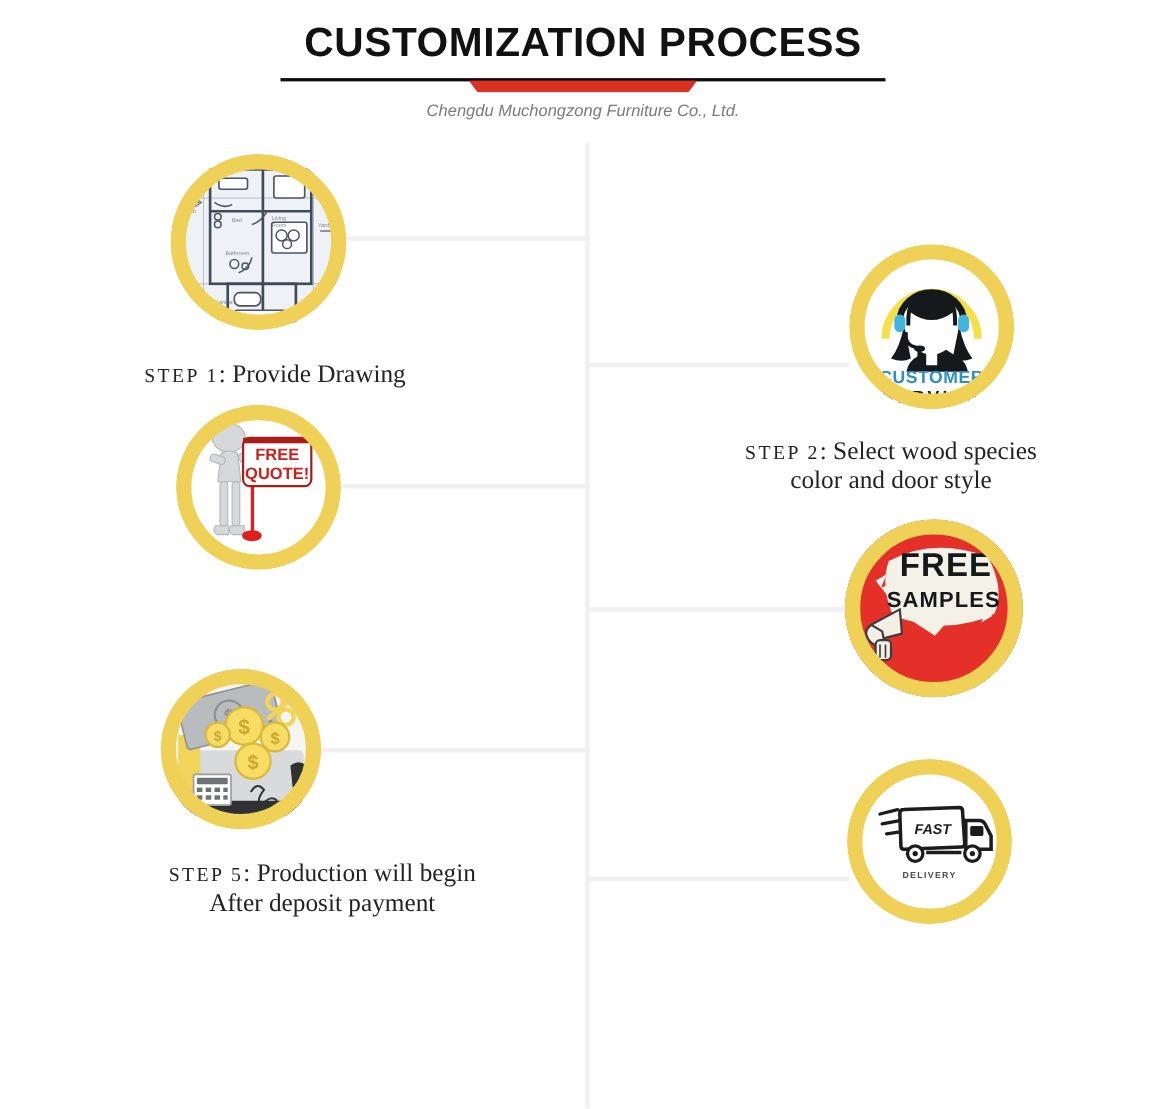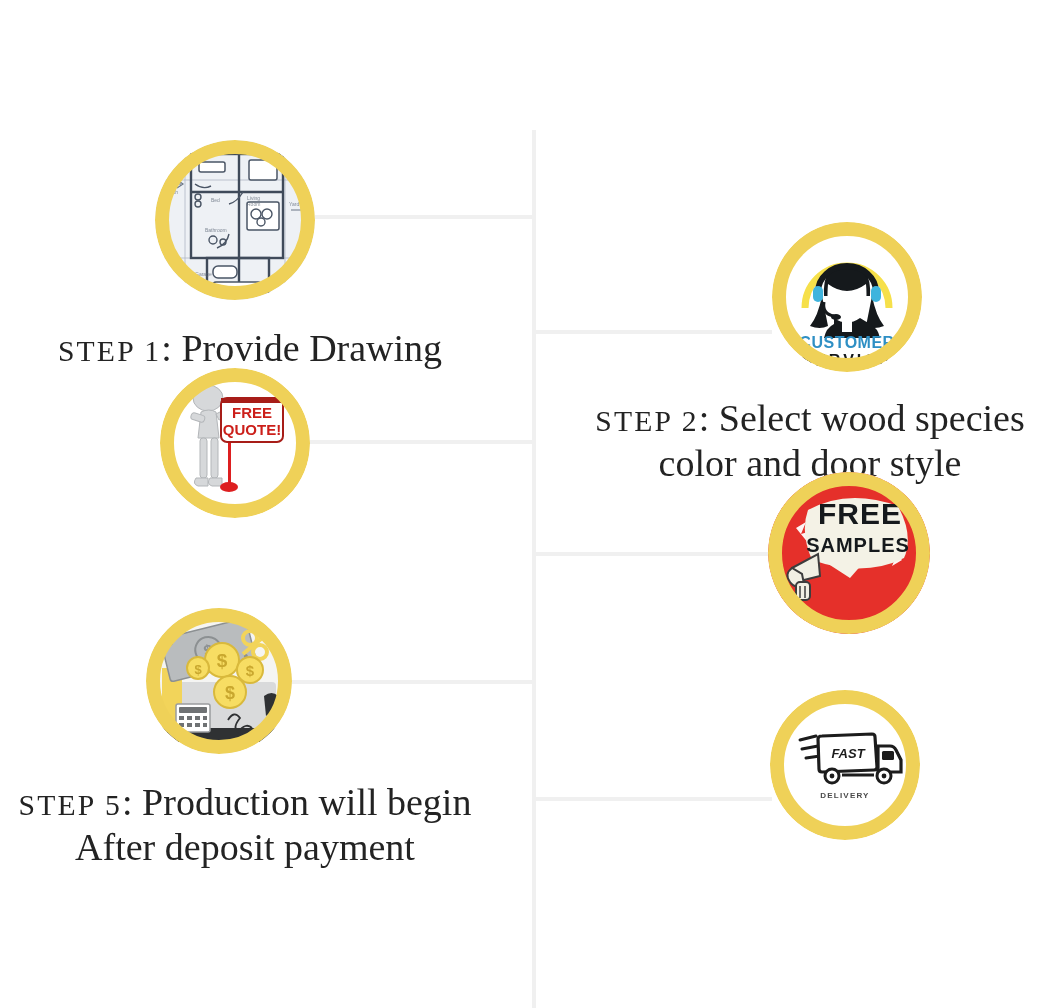--- a/index.html
+++ b/index.html
@@ -125,30 +125,38 @@
     font-family: "Liberation Serif", serif;
     color: #232323;
     text-align: center;
     line-height: 1.18;
     white-space: pre-line;
   }
   .caption .stp {
     font-size: 0.78em;
     letter-spacing: 2.2px;
   }
-  .cap-txt { font-size: 38px; }
+  .cap-txt { font-size: 23px; }
 
   
   svg { display: block; }
 </style>
 </head>
 <body>
 
 <div class="page">
 
+  <div class="header">
+    <div class="title">CUSTOMIZATION PROCESS</div>
+    <div class="rule-wrap">
+      <div class="rule-line"></div>
+      <div class="rule-accent"></div>
+    </div>
+    <div class="subtitle">Chengdu Muchongzong Furniture Co., Ltd.</div>
+  </div>
 
   <div class="spine"></div>
   <div class="branch" style="left:300px;  top:215px; width:234px;"></div>
   <div class="branch" style="left:534px;  top:330px; width:238px;"></div>
   <div class="branch" style="left:300px;  top:440px; width:234px;"></div>
   <div class="branch" style="left:534px;  top:552px; width:238px;"></div>
   <div class="branch" style="left:288px;  top:680px; width:246px;"></div>
   <div class="branch" style="left:534px;  top:797px; width:238px;"></div>
 
   <div class="step" style="left:0px; top:140px; width:500px;">
@@ -328,21 +336,21 @@
             <text x="84" y="91" text-anchor="middle" font-family="Liberation Sans, sans-serif" font-weight="bold" font-size="18" fill="#c9a72e">$</text>
           </g>
           <path d="M118 88 q8 -6 14 0 q4 6 -2 12 l-10 8 z" fill="#2f3133"></path>
           <g stroke="#2f3133" stroke-width="1.8" fill="none">
             <path d="M82 112 q6 -10 12 -2 q-8 10 -2 14 q8 -10 14 -4"></path>
           </g>
         </svg>
       </div>
       <div class="ring"></div>
     </div>
-    <div class="caption cap-txt" style="margin-top:26px; width:490px;"><span class="stp">STEP 5</span><span>:</span> <span>Production will begin
+    <div class="caption cap-txt" style="margin-top:26px; width:490px;padding-left:48px;"><span class="stp">STEP 5</span><span>:</span> <span>Production will begin
 After deposit payment</span></div>
   </div>
 
   <div class="step" style="left:570px; top:690px; width:490px;">
     <div class="circle" style="width:150px; height:150px; margin:0 auto 0 200px;">
       <div class="art">
         <svg viewBox="0 0 150 150" width="150" height="150">
           <rect x="0" y="0" width="150" height="150" fill="#ffffff"></rect>
           <g transform="translate(30,44)">
             <g stroke="#1c1c1c" stroke-width="3" stroke-linecap="round">

